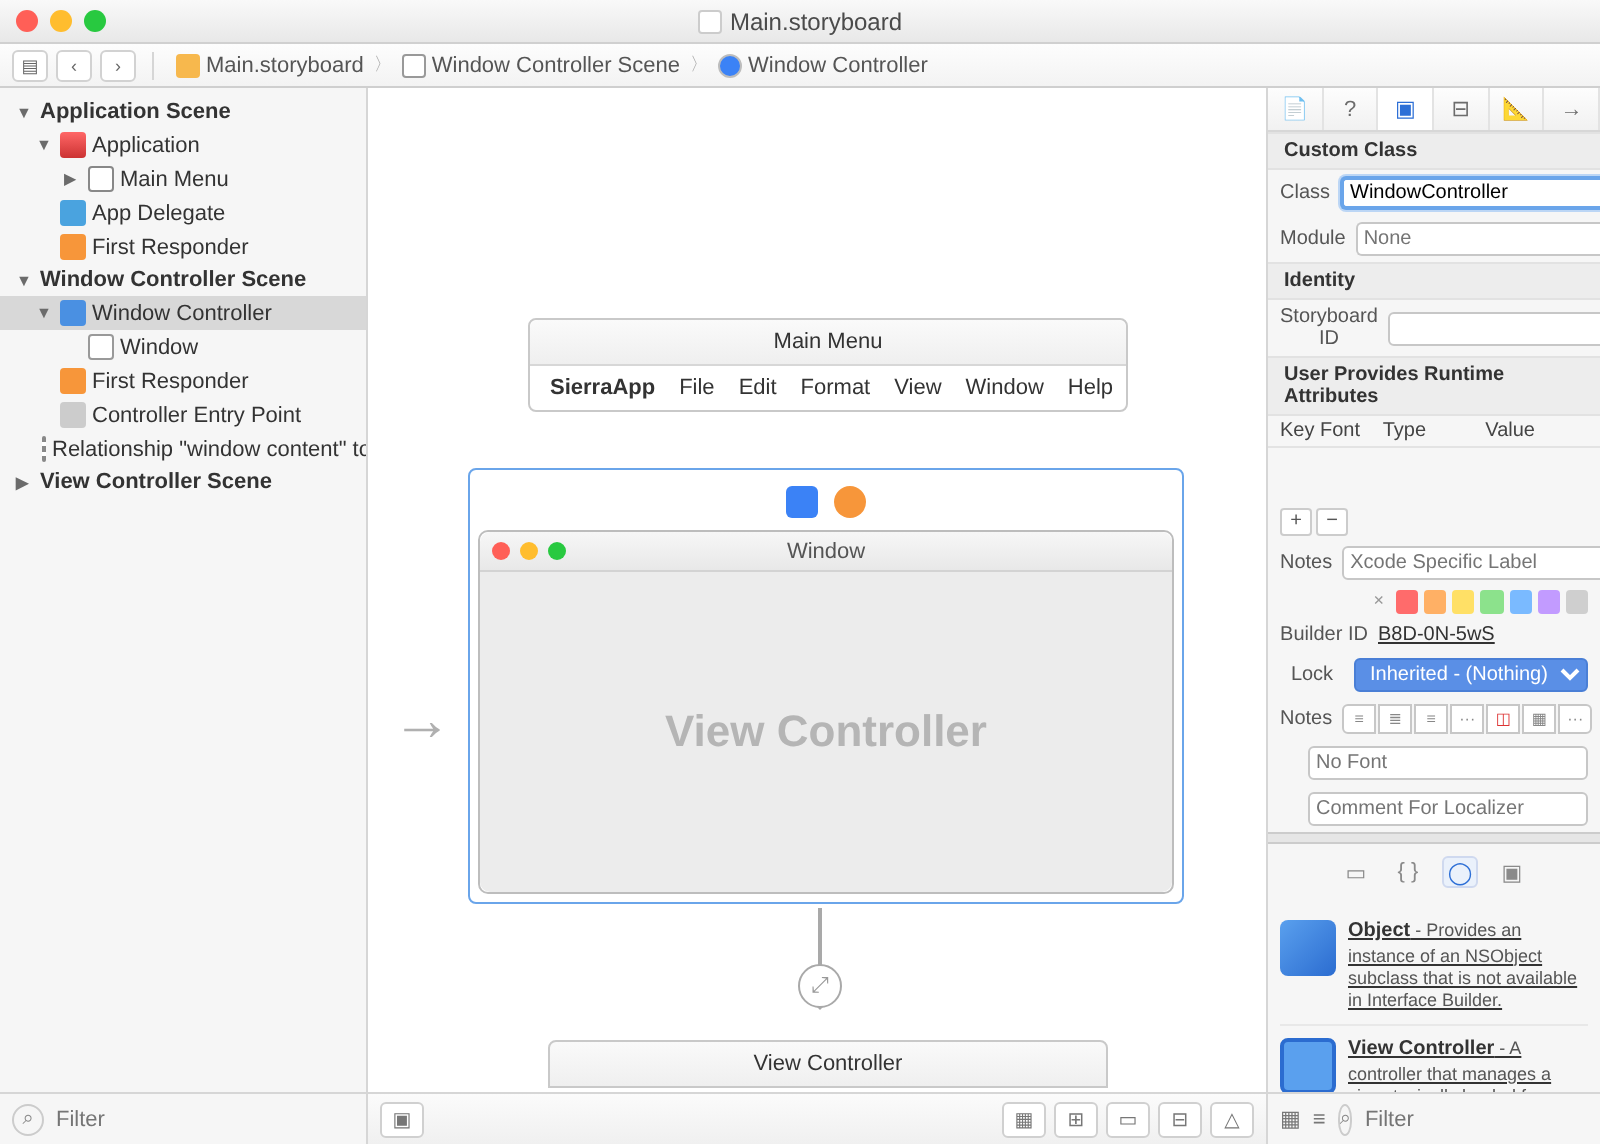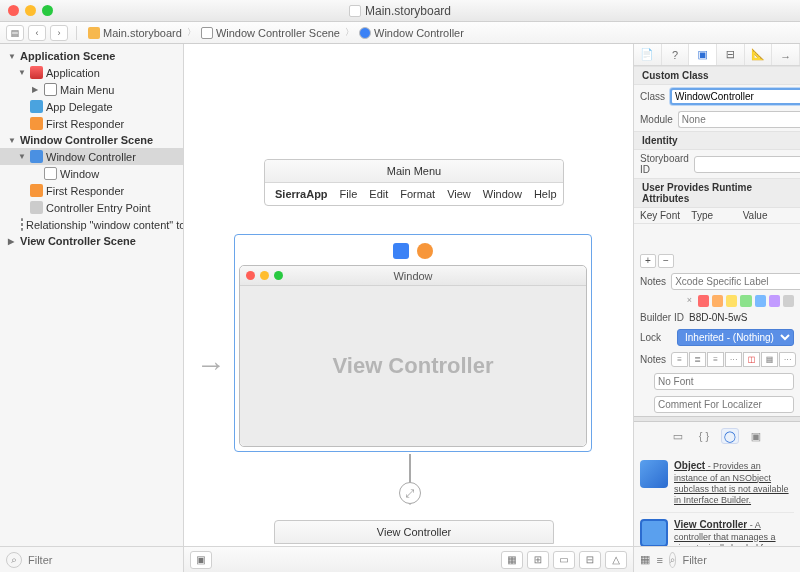--- a/index.html
+++ b/index.html
@@ -78,21 +78,21 @@
 .canvas-footer .spacer{flex:1;}
 .cf-btn{width:22px;height:18px;border:1px solid #d0d0d0;border-radius:3px;background:#fff;display:flex;align-items:center;justify-content:center;color:#777;font-size:10px;}
 
 
 .inspector{width:166px;background:#f6f6f6;display:flex;flex-direction:column;}
 .insp-tabs{display:flex;height:22px;border-bottom:1px solid #d7d7d7;background:linear-gradient(#fdfdfd,#f1f1f1);}
 .insp-tab{flex:1;display:flex;align-items:center;justify-content:center;border-right:1px solid #e3e3e3;color:#6c6c6c;font-size:11px;}
 .insp-tab.active{background:#fff;color:#2d6fd6;}
 .section-hdr{background:#ededed;padding:3px 8px;font-size:10px;font-weight:600;border-top:1px solid #e2e2e2;border-bottom:1px solid #e2e2e2;}
 .field-row{display:flex;align-items:center;padding:3px 6px;gap:5px;}
-.field-row label{width:44px;text-align:left;font-size:10px;color:#555;}
+.field-row label{width:44px;text-align:center;font-size:10px;color:#555;}
 .field-row input,.field-row select{flex:1;font-size:10px;border:1px solid #c7c7c7;border-radius:3px;padding:1px 3px;height:17px;background:#fff;}
 .field-row input.hl{border:2px solid #6aa5ea;box-shadow:0 0 0 1px #bcd6f5;}
 .field-row select{background:#5a8fe6;color:#fff;border-color:#4a7fd6;}
 .field-row .combo{flex:1;display:flex;}
 .field-row .combo input{border-radius:3px 0 0 3px;border-right:none;}
 .tbl-hdr{display:flex;font-size:10px;color:#444;padding:2px 6px;border-bottom:1px solid #e3e3e3;}
 .tbl-hdr span{flex:1;}
 .tbl-empty{height:28px;}
 .add-remove{display:flex;gap:2px;padding:2px 6px;}
 .add-remove .b{width:16px;height:14px;border:1px solid #ccc;background:#fff;border-radius:2px;text-align:center;font-size:10px;color:#555;}
@@ -323,21 +323,21 @@
       <div class="sw" style="background:#ff6b6b"></div>
         <div class="sw" style="background:#ffb065"></div>
         <div class="sw" style="background:#ffe066"></div>
         <div class="sw" style="background:#8ce28c"></div>
         <div class="sw" style="background:#7abaff"></div>
         <div class="sw" style="background:#c29bff"></div>
         <div class="sw" style="background:#cfcfcf"></div>
     </div>
     <div class="field-row">
       <label>Builder ID</label>
-      <span style="font-size:10px;">B8D-0N-5wS</span>
+      <span style="font-size:10px;text-decoration:underline;">B8D-0N-5wS</span>
     </div>
     <div class="field-row">
       <label>Lock</label>
       <select><option>Inherited - (Nothing)</option></select>
     </div>
     <div class="field-row">
       <label>Notes</label>
       <div class="seg">
           <div class="s">≡</div>
           <div class="s">≣</div>

